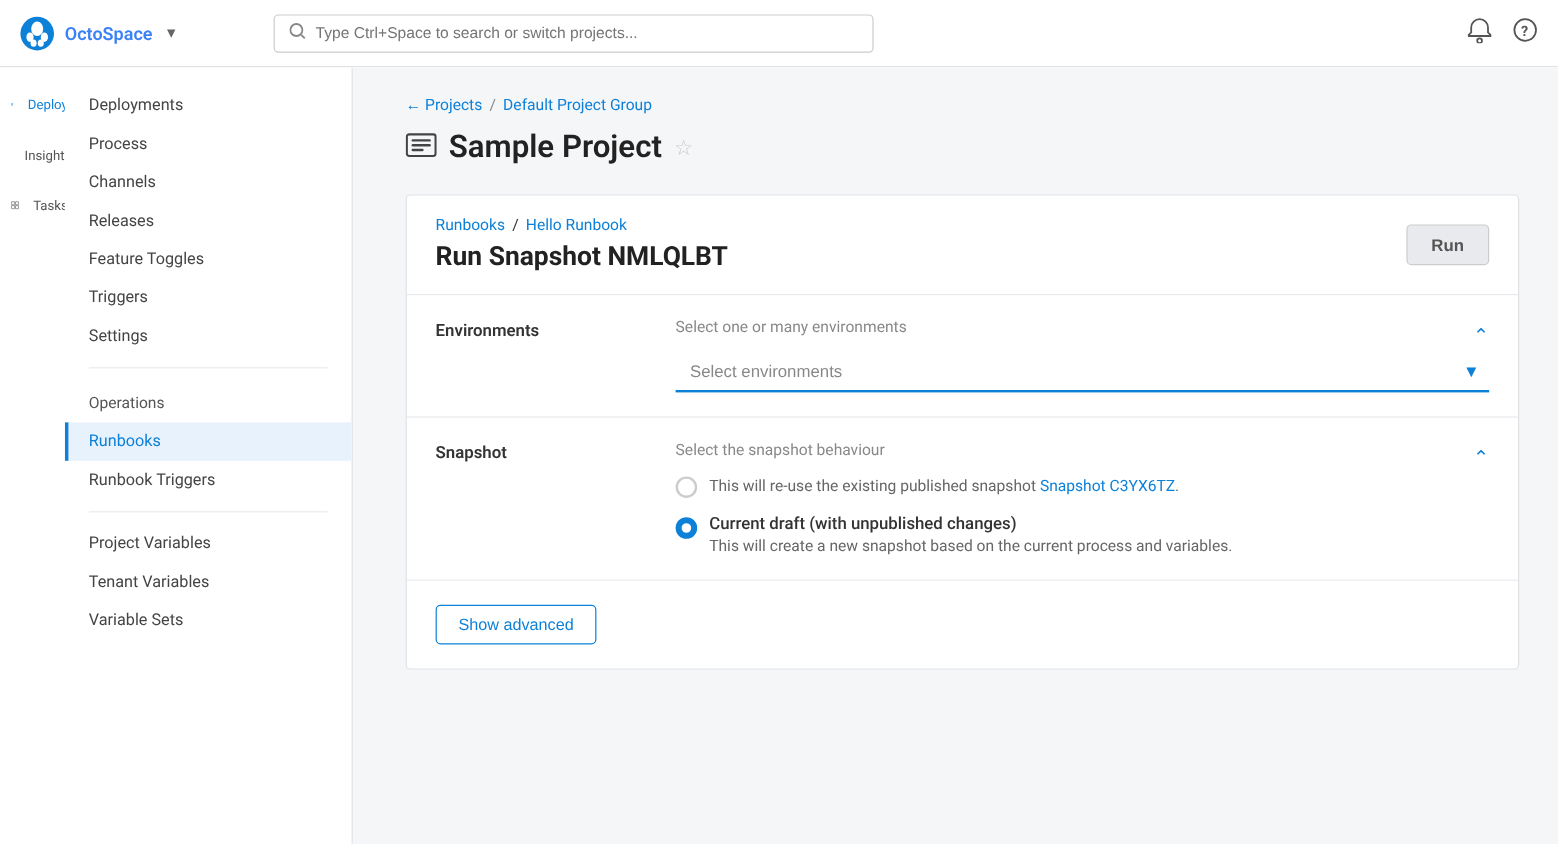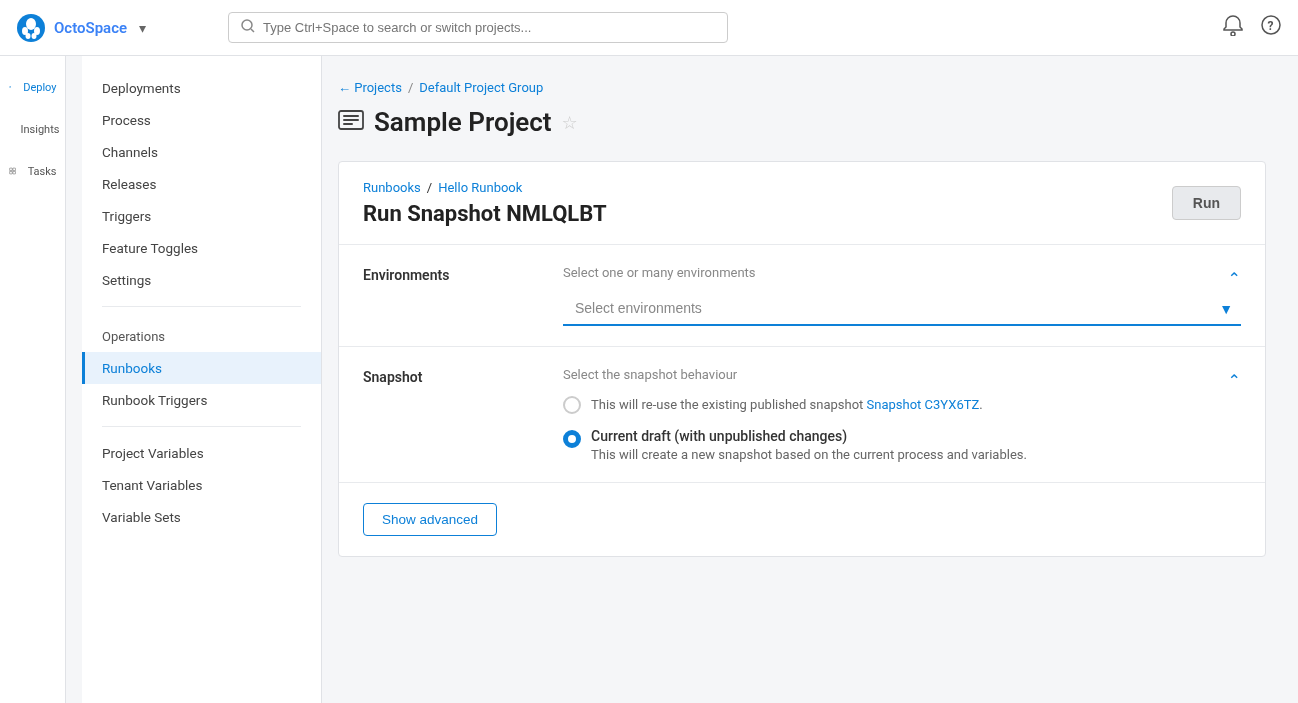--- a/index.html
+++ b/index.html
@@ -32,21 +32,21 @@
       display: flex; flex-direction: row; align-items: center; padding: 8px 4px;
       cursor: pointer; border-radius: 6px; width: 56px; gap: 12px;
       color: #555; font-size: 11px; text-align: center;
     }
     .nav-icon-item.active { color: #0D80D8; }
     .nav-icon-item svg { width: 22px; height: 22px; }
     .nav-icon-item span { font-size: 11px; }
 
     
     .sidebar {
-      position: fixed; top: 56px; left: 82px; width: 240px; bottom: 0;
+      position: fixed; top: 56px; left: 54px; width: 240px; bottom: 0;
       background: #fff; border-right: 1px solid #e0e2e6; overflow-y: auto; padding: 16px 0;
     }
     .sidebar-nav-item {
       padding: 8px 20px; cursor: pointer; color: #444; font-size: 13.5px;
       transition: background 0.15s;
     }
     .sidebar-nav-item.active { background: #e8f2fc; color: #0D80D8; border-left: 3px solid #0D80D8; padding-left: 17px; }
     .sidebar-nav-item.section-header { color: #555; font-size: 13px; padding-top: 12px; }
     .sidebar-divider { border: none; border-top: 1px solid #e8eaed; margin: 10px 20px; }
 
@@ -179,22 +179,22 @@
     </svg>
     <span>Tasks</span>
   </div>
 </div>
 
 <div class="sidebar">
   <div class="sidebar-nav-item">Deployments</div>
   <div class="sidebar-nav-item">Process</div>
   <div class="sidebar-nav-item">Channels</div>
   <div class="sidebar-nav-item">Releases</div>
+  <div class="sidebar-nav-item">Feature Toggles</div>
   <div class="sidebar-nav-item">Triggers</div>
-  <div class="sidebar-nav-item">Feature Toggles</div>
   <div class="sidebar-nav-item">Settings</div>
   <hr class="sidebar-divider">
   <div class="sidebar-nav-item section-header">Operations</div>
   <div class="sidebar-nav-item active">Runbooks</div>
   <div class="sidebar-nav-item">Runbook Triggers</div>
   <hr class="sidebar-divider">
   <div class="sidebar-nav-item">Project Variables</div>
   <div class="sidebar-nav-item">Tenant Variables</div>
   <div class="sidebar-nav-item">Variable Sets</div>
 </div>

